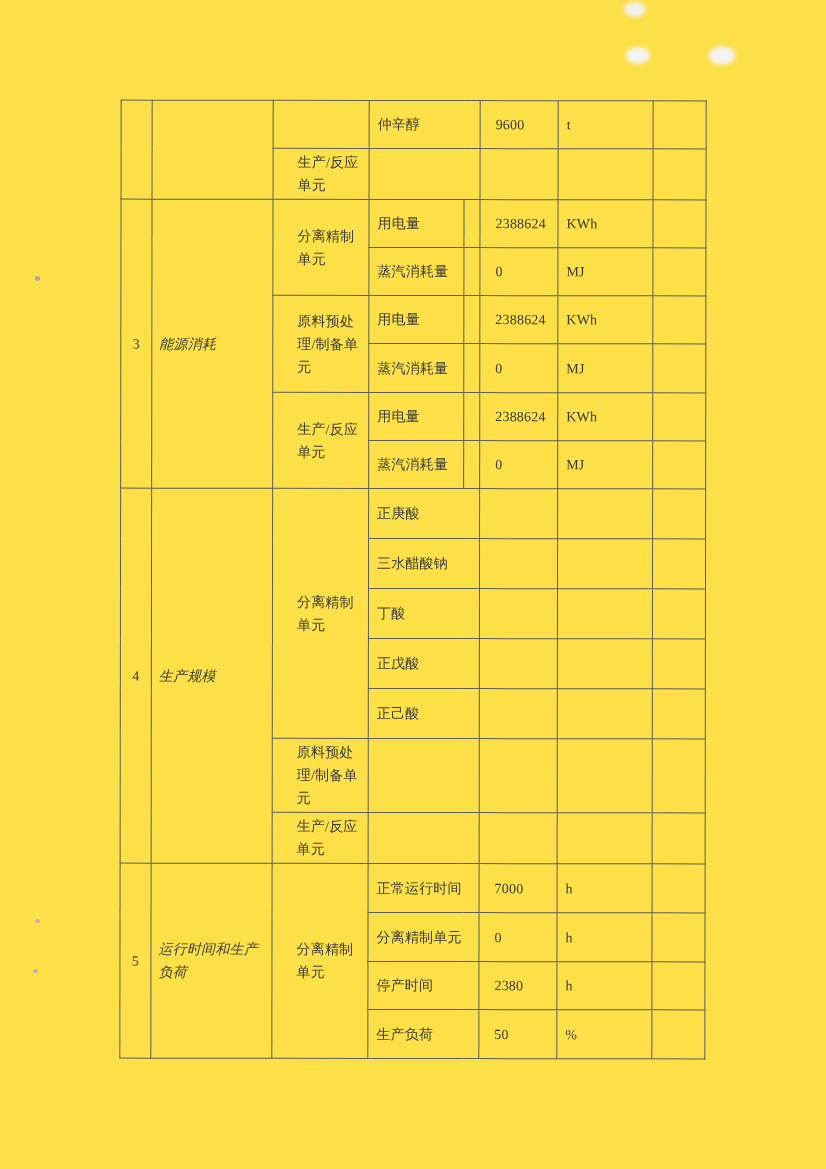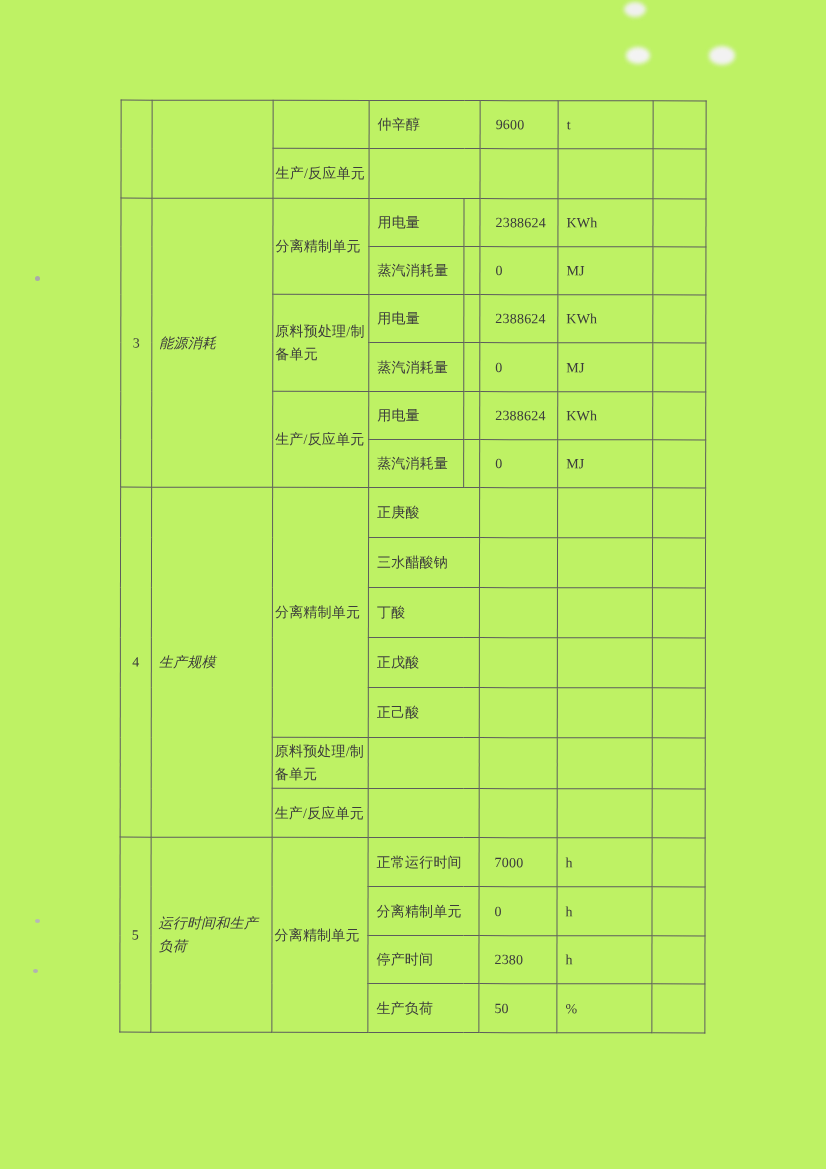--- a/index.html
+++ b/index.html
@@ -5,21 +5,21 @@
   html, body { margin: 0; padding: 0; }
   body {
     width: 826px; height: 1169px;
     background: #fdfdfc;
     position: relative;
     font-family: "Liberation Serif", "DejaVu Serif", serif;
     overflow: hidden;
   }
   * { box-sizing: border-box; }
 
-  .page { position: absolute; inset: 0; background: #bef264; }
+  .page { position: absolute; inset: 0; background: #fde047; }
 
   table.doc-table {
     position: absolute;
     left: 120px; top: 100px;
     border-collapse: collapse;
     table-layout: fixed;
     width: 585px;
     transform: rotate(0.08deg);
   }
   td {
@@ -28,21 +28,21 @@
     letter-spacing: 0.2px;
     color: #3c3c3c;
     vertical-align: middle;
     padding: 2px 2px 2px 8px;
     line-height: 23px;
     word-break: break-all;
     overflow: hidden;
   }
   .c-idx  { text-align: center; padding: 2px 1px; }
   .c-cat  { padding-left: 7px; font-style: italic; }
-  .c-unit { padding-left: 2px; }
+  .c-unit { padding-left: 24px; }
   .c-item { padding-left: 8px; padding-right: 2px; white-space: nowrap; }
   .c-val  { padding-left: 15px; }
   .c-uom  { padding-left: 8px; }
   .c-nar  { padding: 0; }
   .c-last { padding: 0; }
 
   tr.h48 { height: 48px; }
   tr.h49 { height: 49px; }
   tr.h50 { height: 50px; }
 

